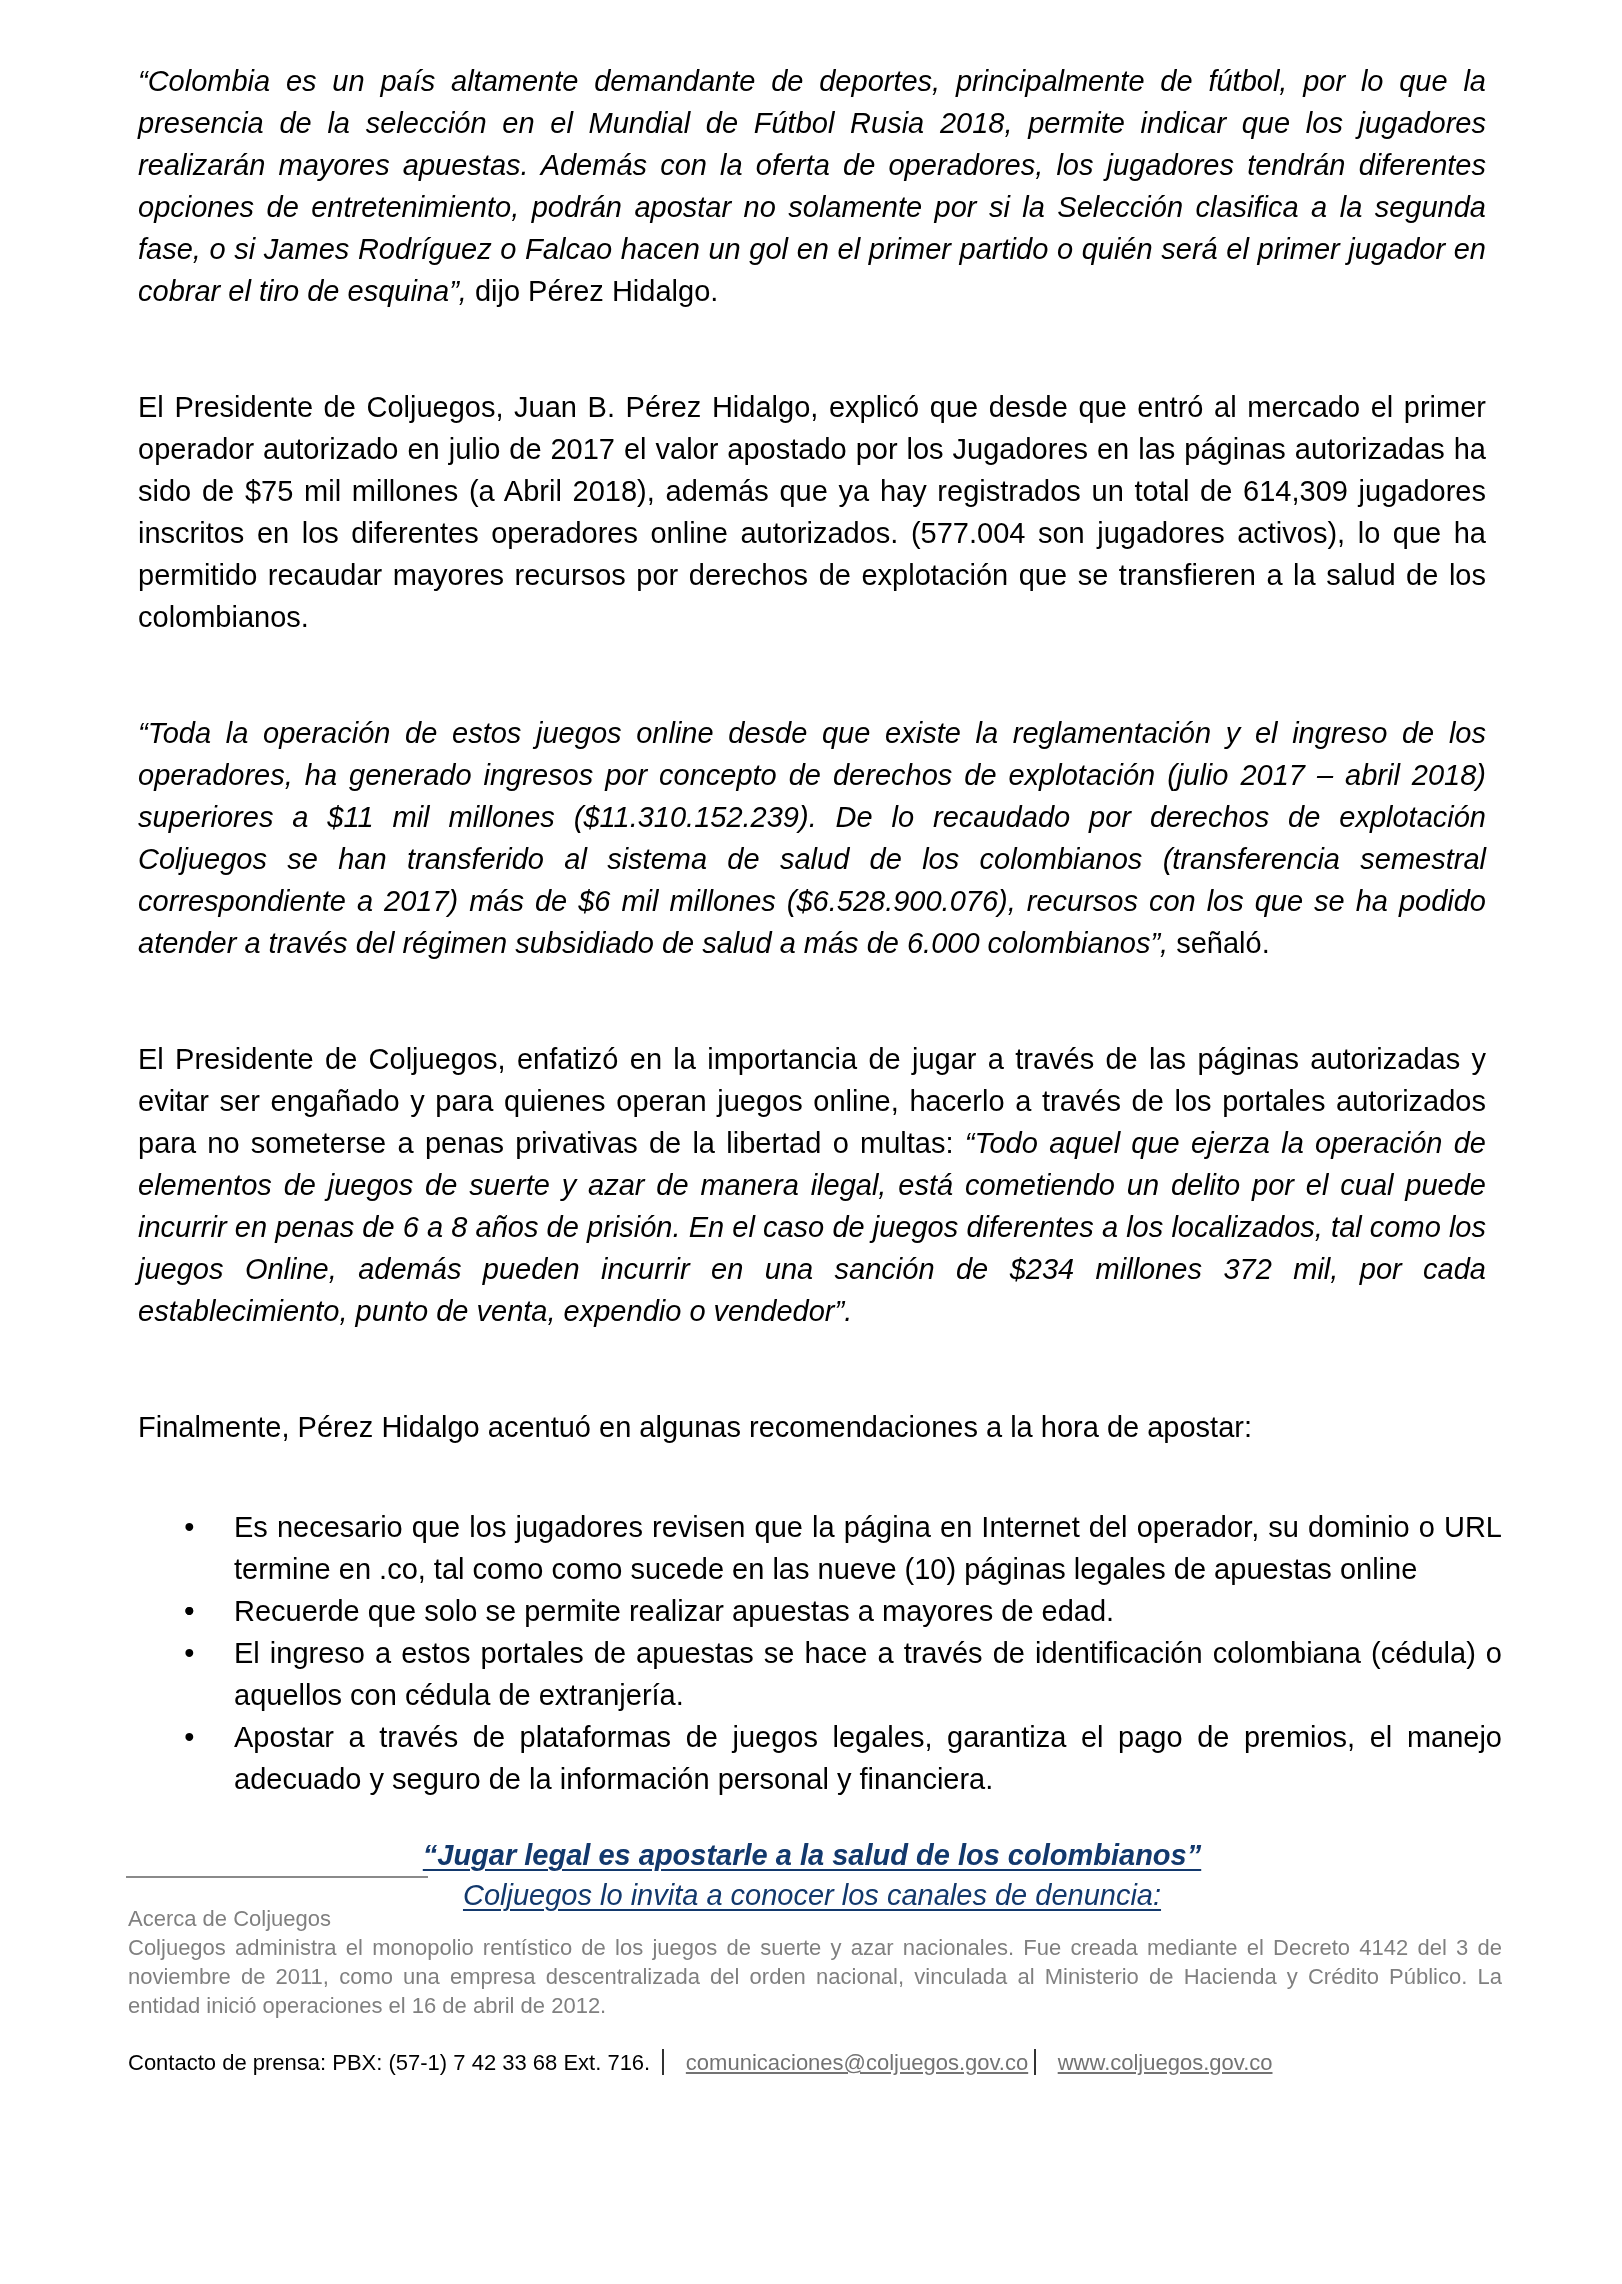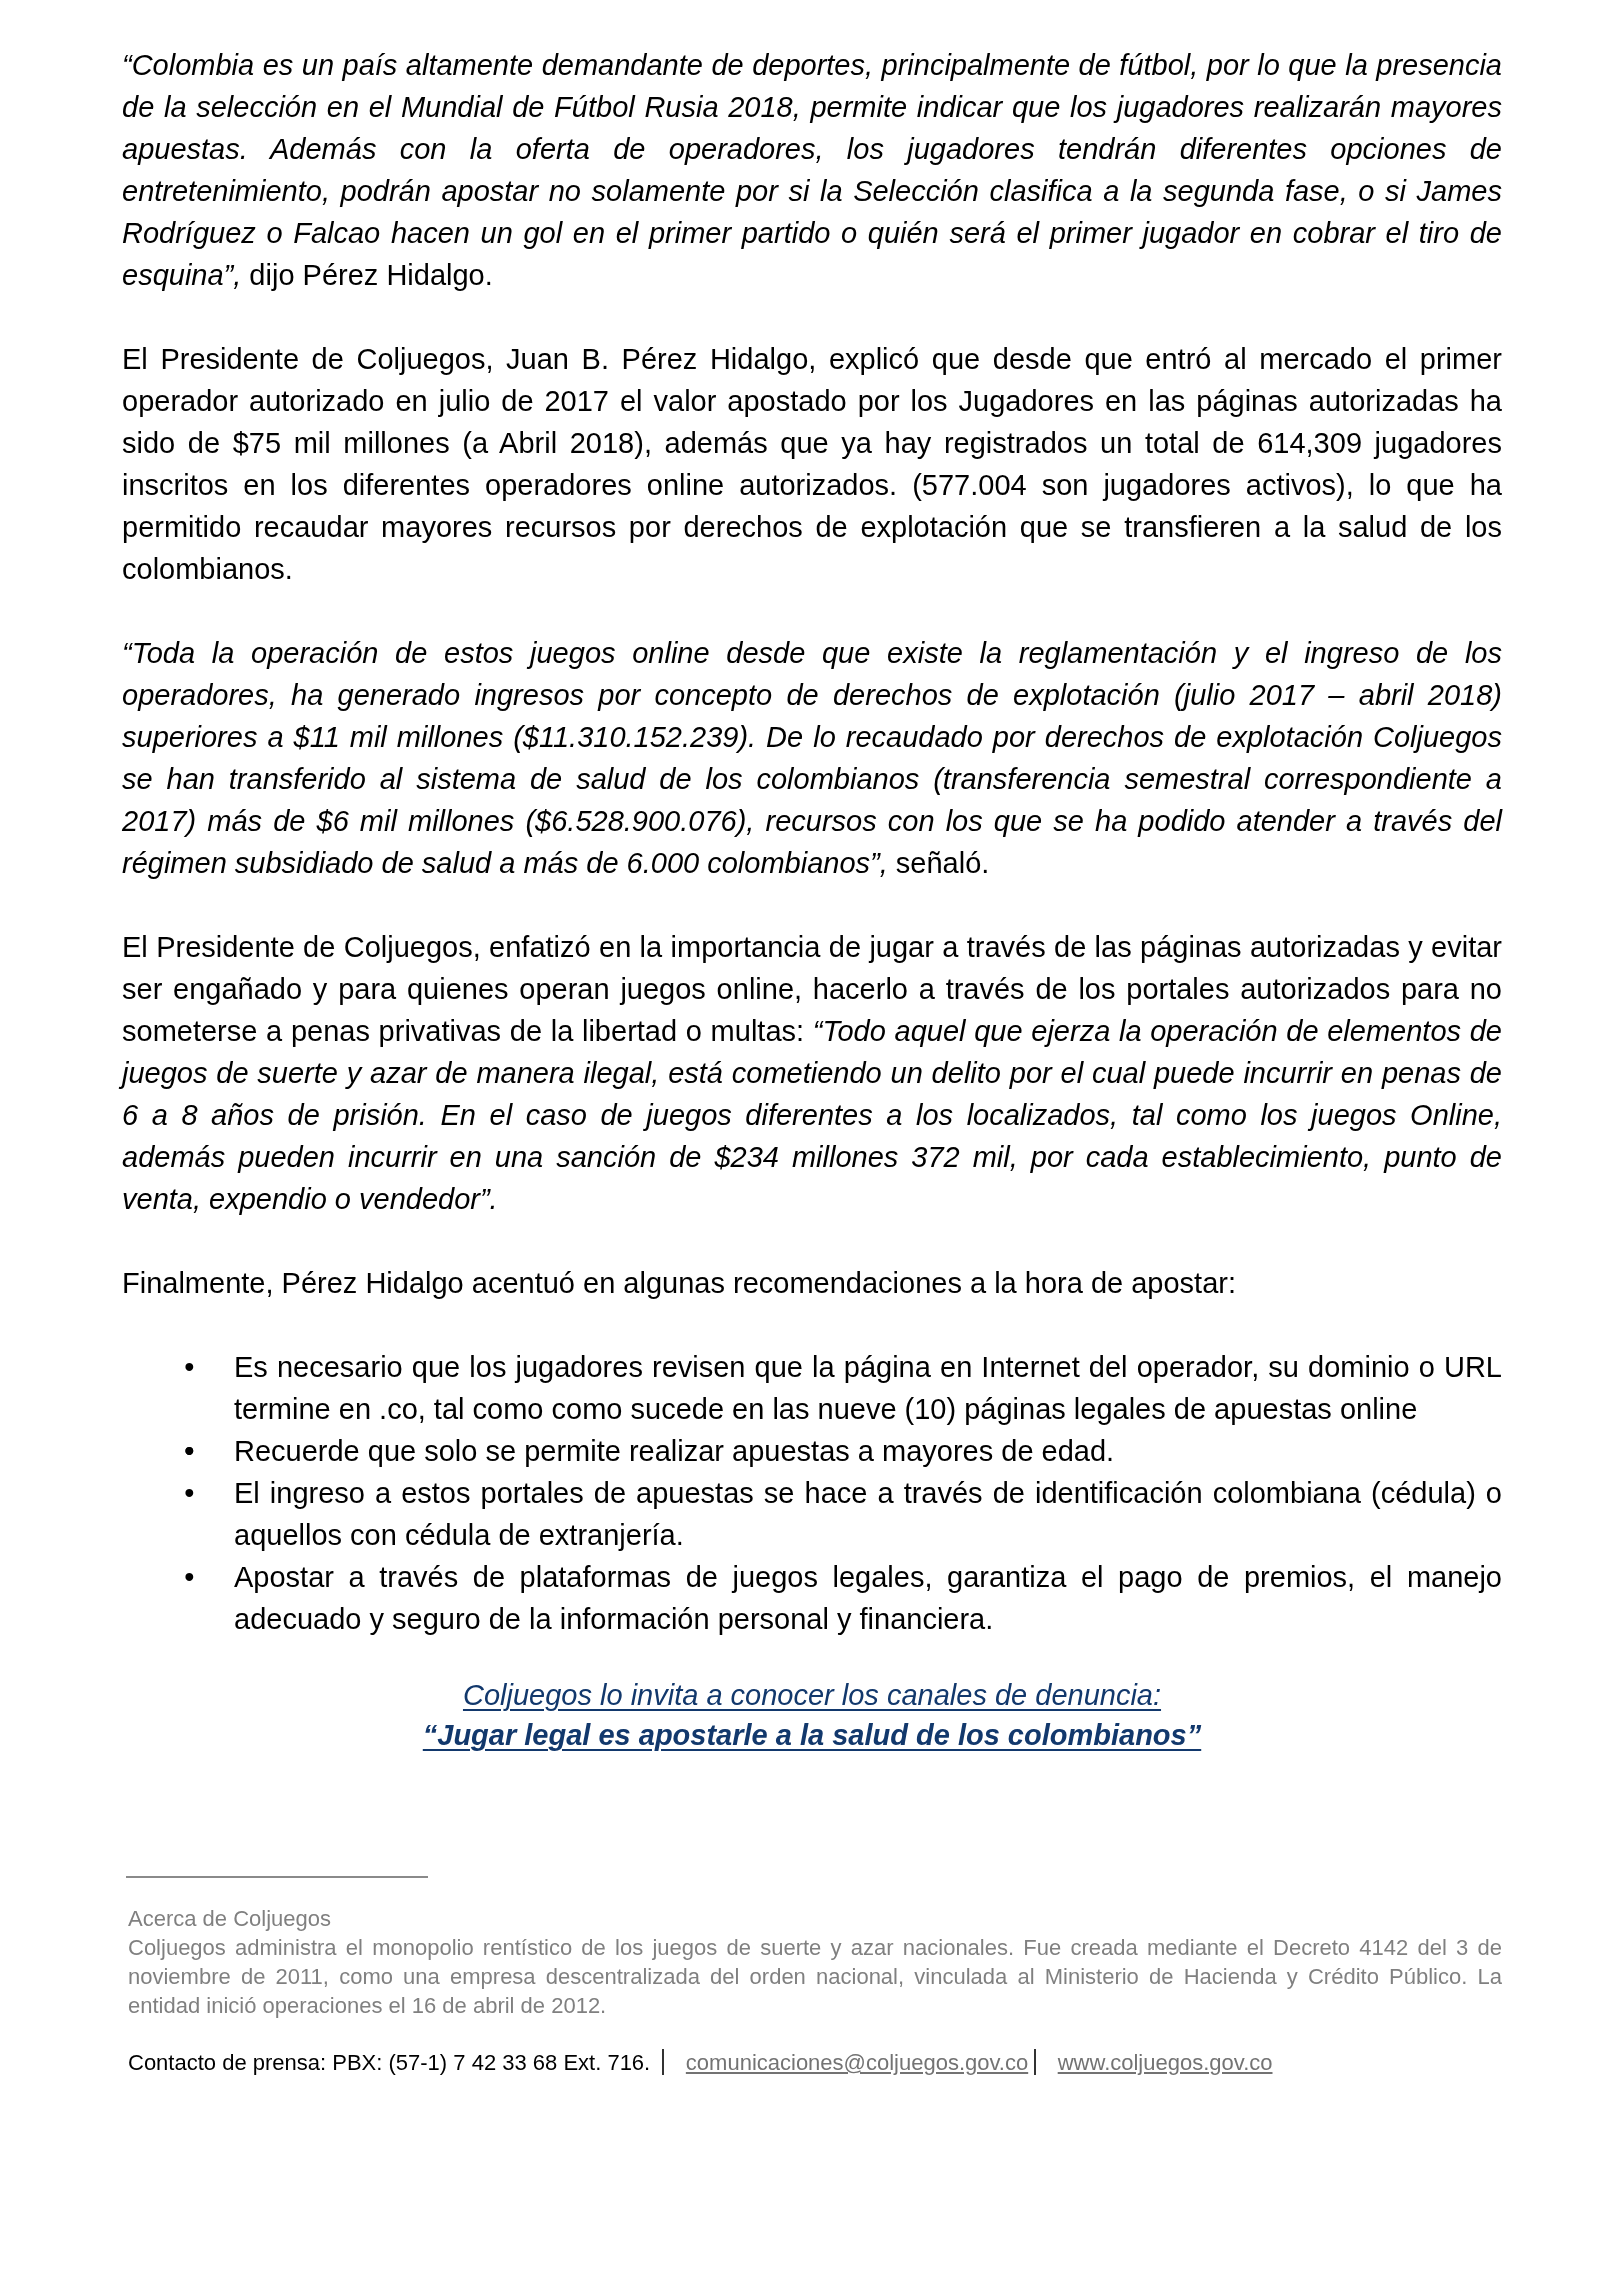--- a/index.html
+++ b/index.html
@@ -1,19 +1,19 @@
 <!DOCTYPE html>
 <html style="font-size:12px"><head>
 <meta charset="utf-8">
 <style>
   html, body { margin: 0; padding: 0; background: #ffffff; }
   body { width: 1623px; height: 2284px; position: relative; overflow: hidden;
          font-family: "Liberation Sans", sans-serif; color: #000; }
   .page { position: absolute; left: 122px; top: 44px; width: 1380px; }
-  p { margin: 0; font-size: 29px; line-height: 42px; text-align: justify; }
+  p { margin: 16px; font-size: 29px; line-height: 42px; text-align: justify; }
   .gap { height: 42px; }
   .it { font-style: italic; }
   ul.recs { list-style: none; margin: 0; padding: 0; }
   ul.recs li { position: relative; padding-left: 112px; font-size: 29px; line-height: 42px; text-align: justify; }
   ul.recs li .bullet { position: absolute; left: 56px; top: 0; width: 22.5px; text-align: center; }
   .slogan { text-align: center; color: #12386c; font-size: 29px; line-height: 40px; }
   .slogan .u { text-decoration: underline; text-decoration-thickness: 2.3px; text-underline-offset: 3.8px; }
   .slogan .b { font-weight: bold; }
   .sep { position: absolute; left: 126px; top: 1876px; width: 302px; height: 2.3px; background: #8a8a8a; }
   .about { position: absolute; left: 128px; top: 1904px; width: 1374px; color: #808080; font-size: 22px; line-height: 29px; text-align: justify; }
@@ -39,22 +39,22 @@
   <div class="gap"></div>
   <ul class="recs">
     <li><span class="bullet">•</span><span>Es necesario que los jugadores revisen que la página en Internet del operador, su dominio o URL termine en .co, tal como como sucede en las nueve (10) páginas legales de apuestas online</span></li>
     <li><span class="bullet">•</span></li>
     <li><span class="bullet">•</span><span>Recuerde que solo se permite realizar apuestas a mayores de edad.</span></li>
     <li><span class="bullet">•</span><span>El ingreso a estos portales de apuestas se hace a través de identificación colombiana (cédula) o aquellos con cédula de extranjería.</span></li>
     <li><span class="bullet">•</span><span>Apostar a través de plataformas de juegos legales, garantiza el pago de premios, el manejo adecuado y seguro de la información personal y financiera.</span></li>
   </ul>
   <div class="gap" style="height:35px"></div>
   <div class="slogan">
+    <div><span class="it b u">“Jugar legal es apostarle a la salud de los colombianos”</span></div>
     <div><span class="it u">Coljuegos lo invita a conocer los canales de denuncia:</span></div>
-    <div><span class="it b u">“Jugar legal es apostarle a la salud de los colombianos”</span></div>
   </div>
 </div>
 
 <div class="sep"></div>
 
 <div class="about">
   <div class="h">Acerca de Coljuegos</div>
   <div>Coljuegos administra el monopolio rentístico de los juegos de suerte y azar nacionales.  Fue creada mediante el Decreto 4142 del 3 de noviembre de 2011, como una empresa descentralizada del orden nacional, vinculada al Ministerio de Hacienda y Crédito Público. La entidad inició operaciones el 16 de abril de 2012.</div>
 </div>
 

